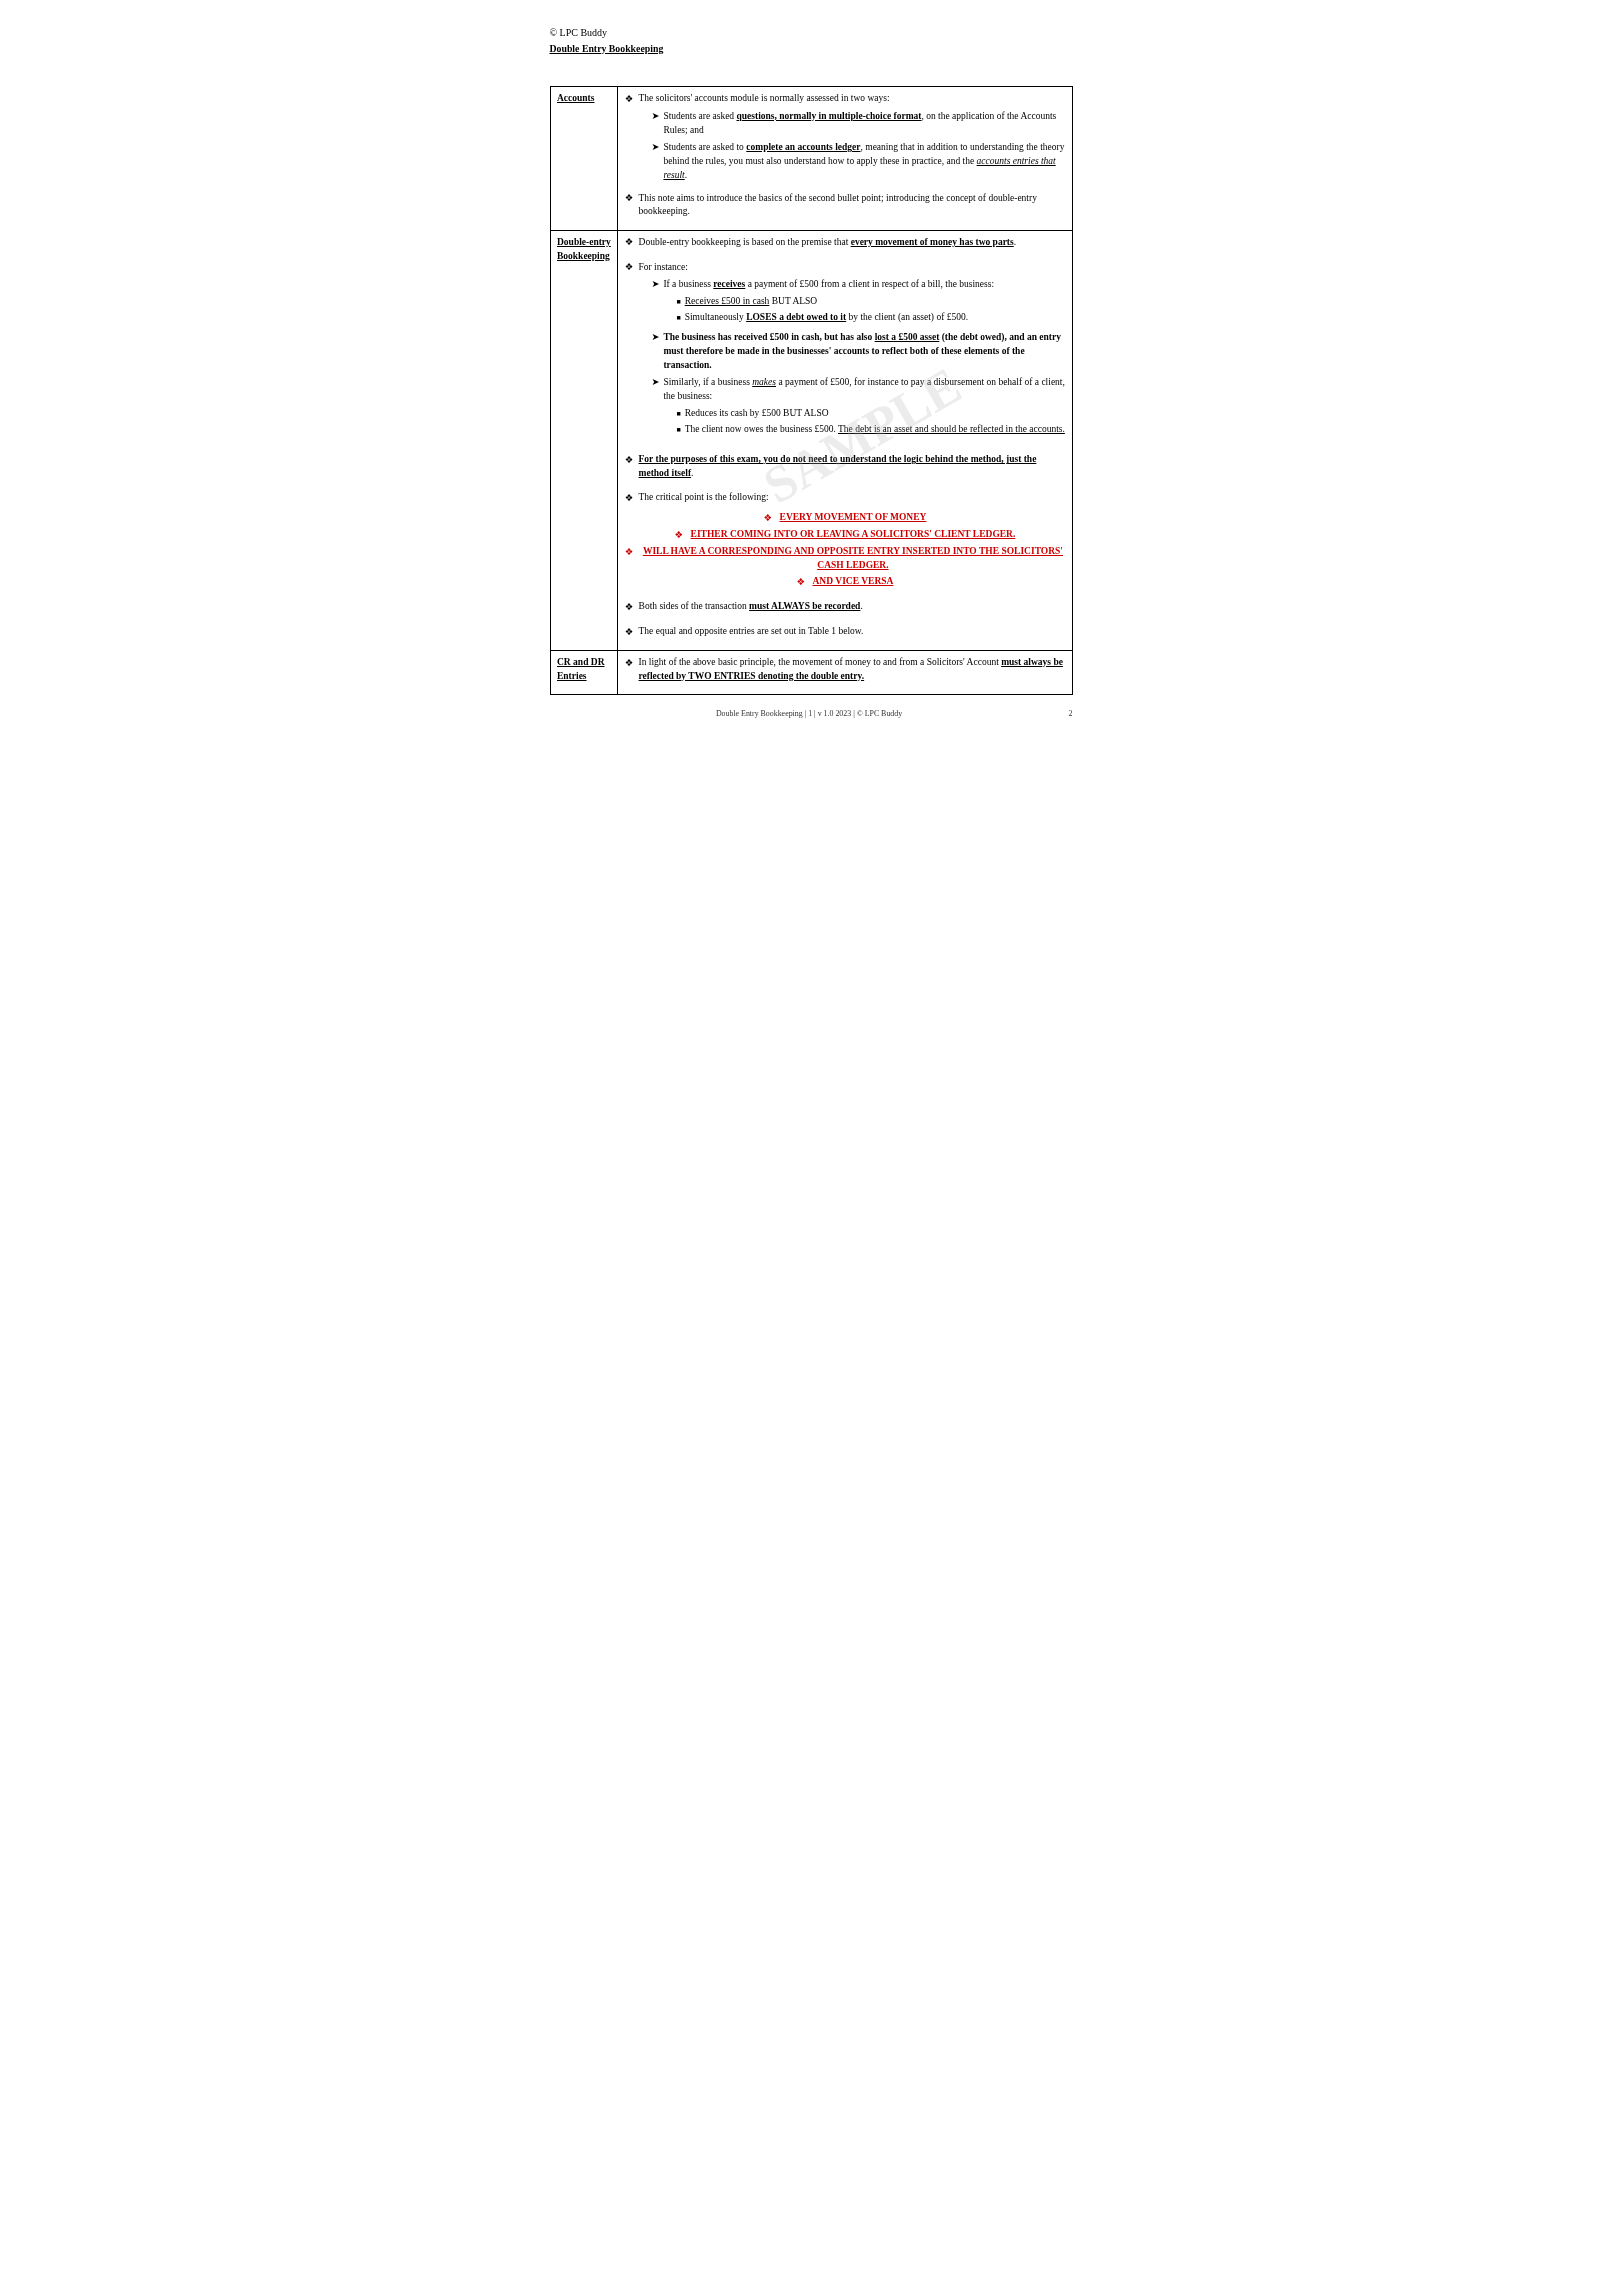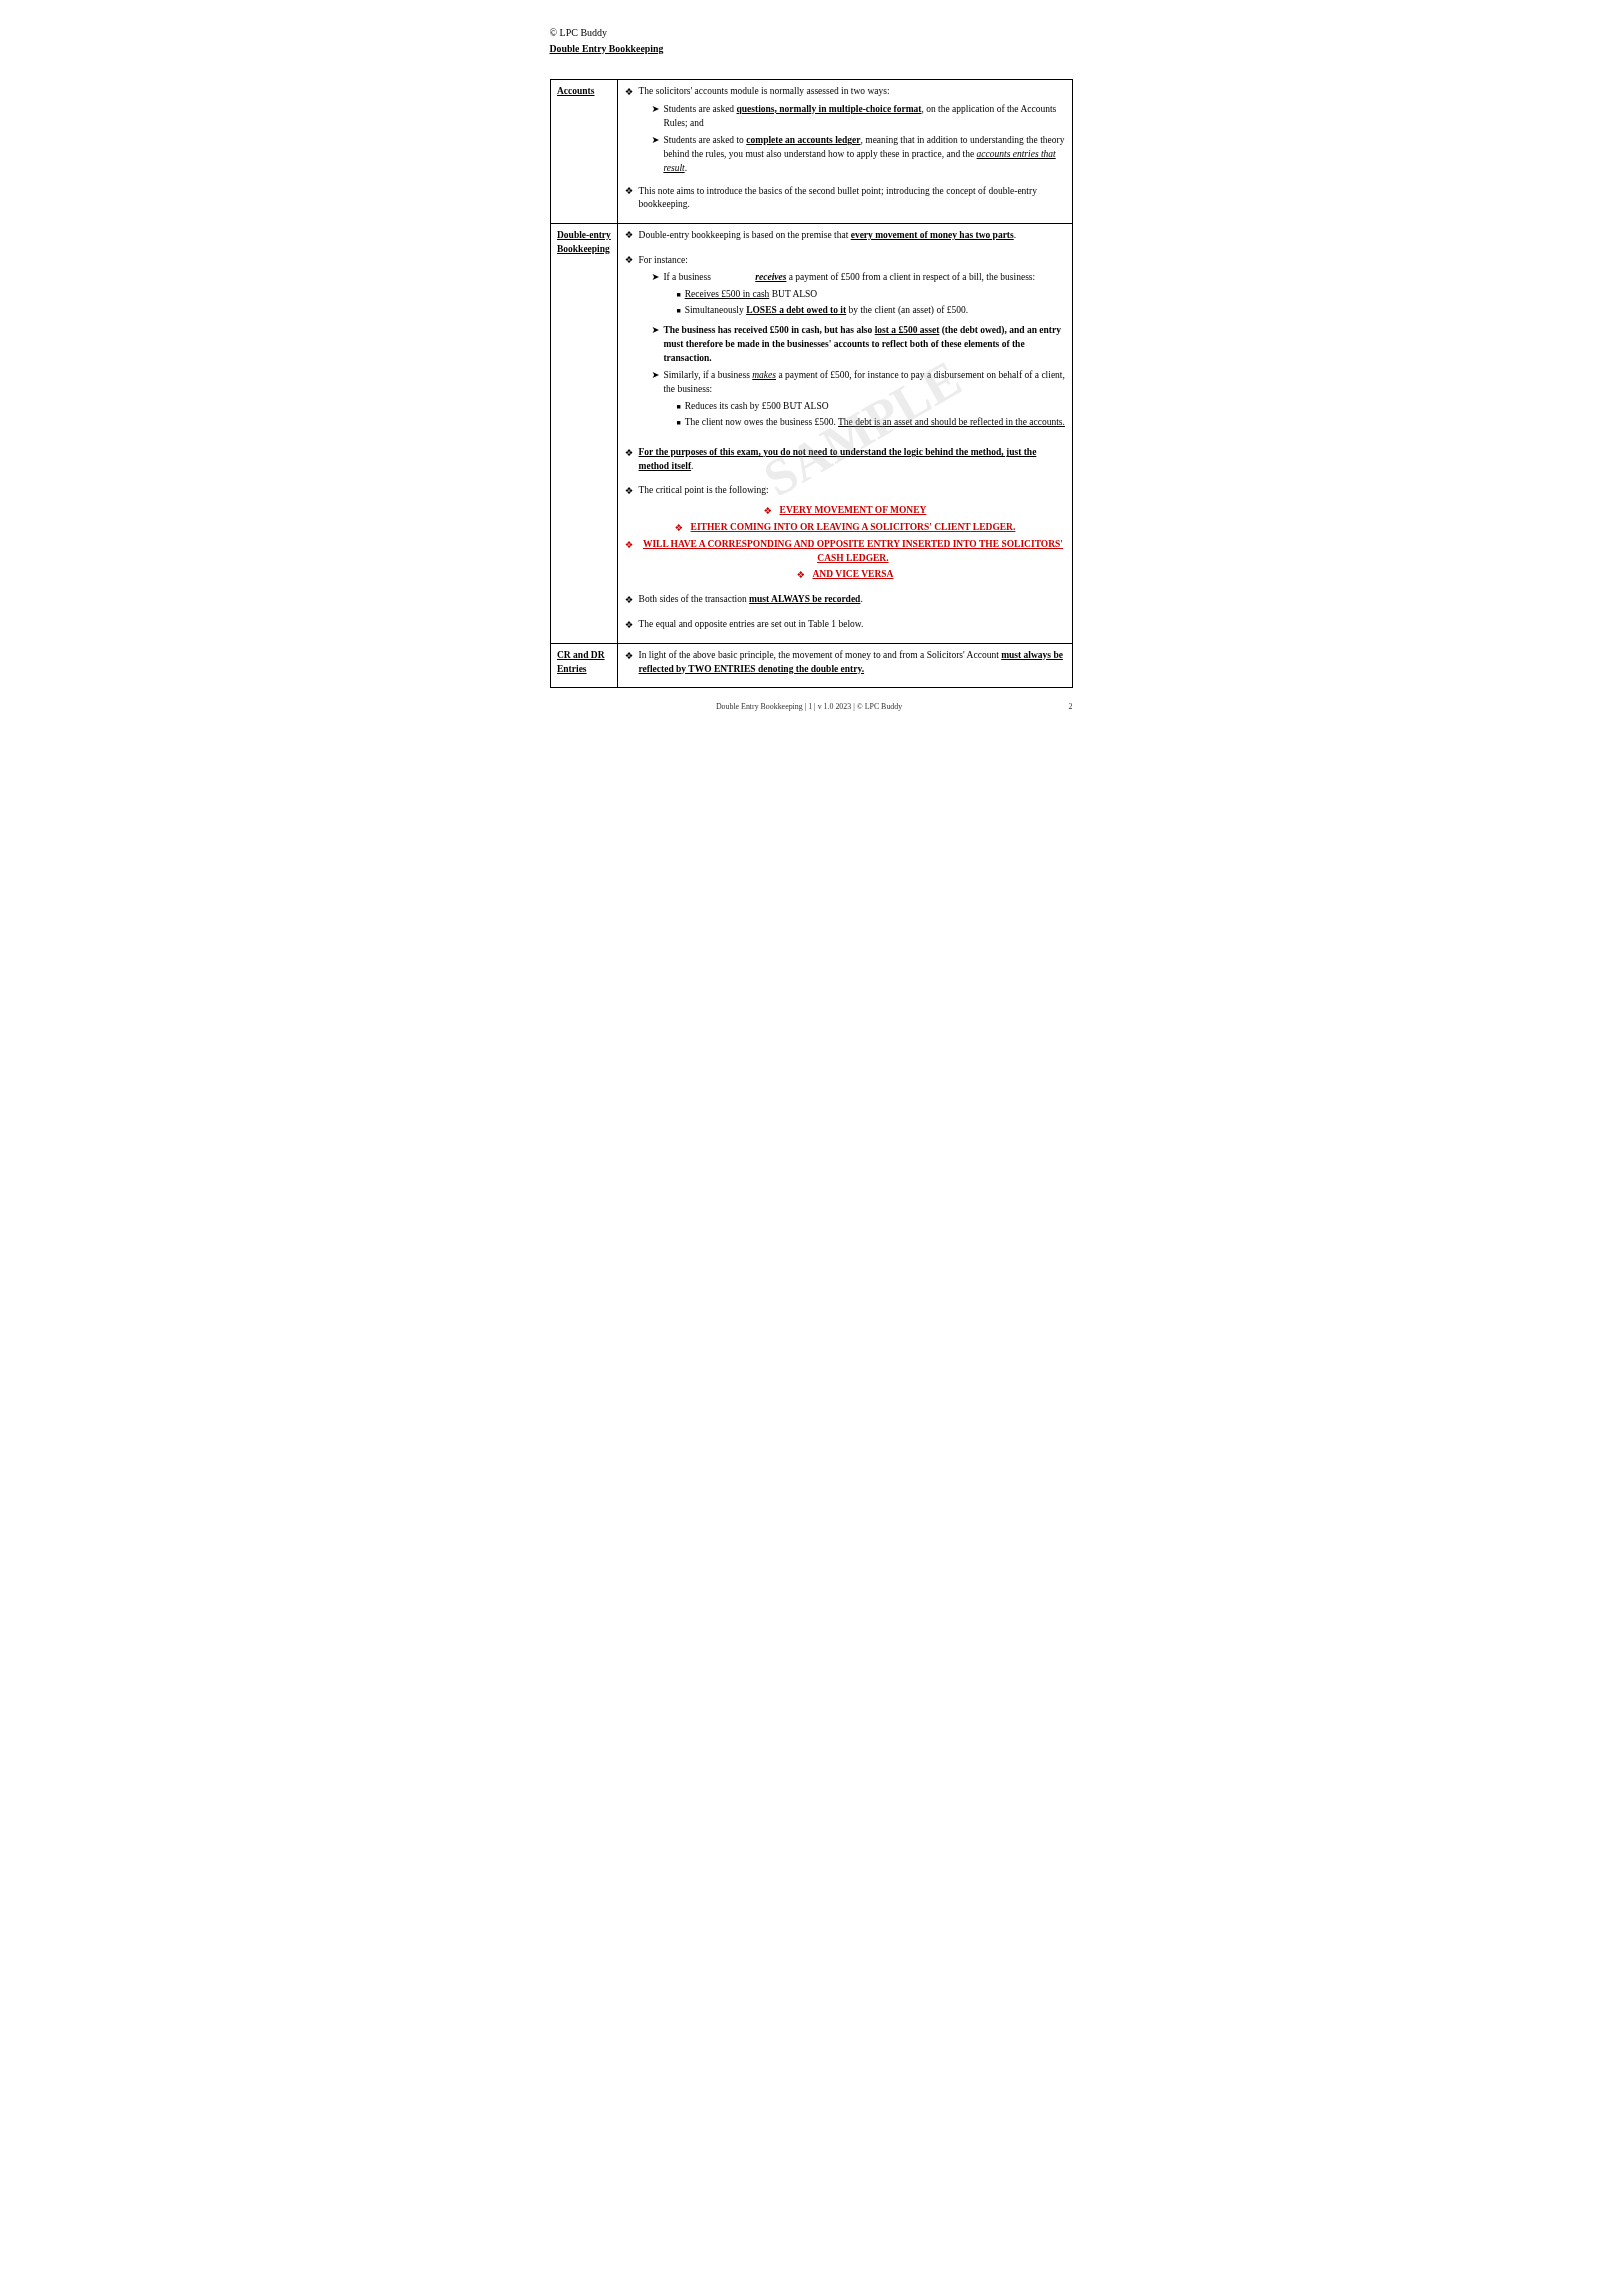--- a/index.html
+++ b/index.html
@@ -17,21 +17,21 @@
 
     .header-copyright {
       font-size: 10px;
       margin-bottom: 1.3px;
     }
 
     .header-title {
       font-size: 9.8px;
       font-weight: bold;
       text-decoration: underline;
-      margin-bottom: 23px;
+      margin-bottom: 30px;
     }
 
     .main-table {
       width: 100%;
       border-collapse: collapse;
       margin-bottom: 6.5px;
     }
 
     .main-table td {
       border: 1px solid #000;
@@ -101,21 +101,21 @@
       margin-right: 3.9px;
       flex-shrink: 0;
       font-size: 7.2px;
       margin-top: 2px;
     }
 
     .bold { font-weight: bold; }
     .underline { text-decoration: underline; }
     .italic { font-style: italic; }
     .bold-underline { font-weight: bold; text-decoration: underline; }
-    .bold-italic-underline { font-weight: bold; font-style: italic; text-decoration: underline; margin-left: 42px; }
+    .bold-italic-underline { font-weight: bold; text-decoration: underline; }
 
     .red { color: #cc0000; }
     .red-bold-underline { color: #cc0000; font-weight: bold; text-decoration: underline; }
     .red-bold-italic-underline { color: #cc0000; font-weight: bold; text-decoration: underline; }
 
     .center-block {
       text-align: center;
       margin: 5.2px 0;
     }
 

